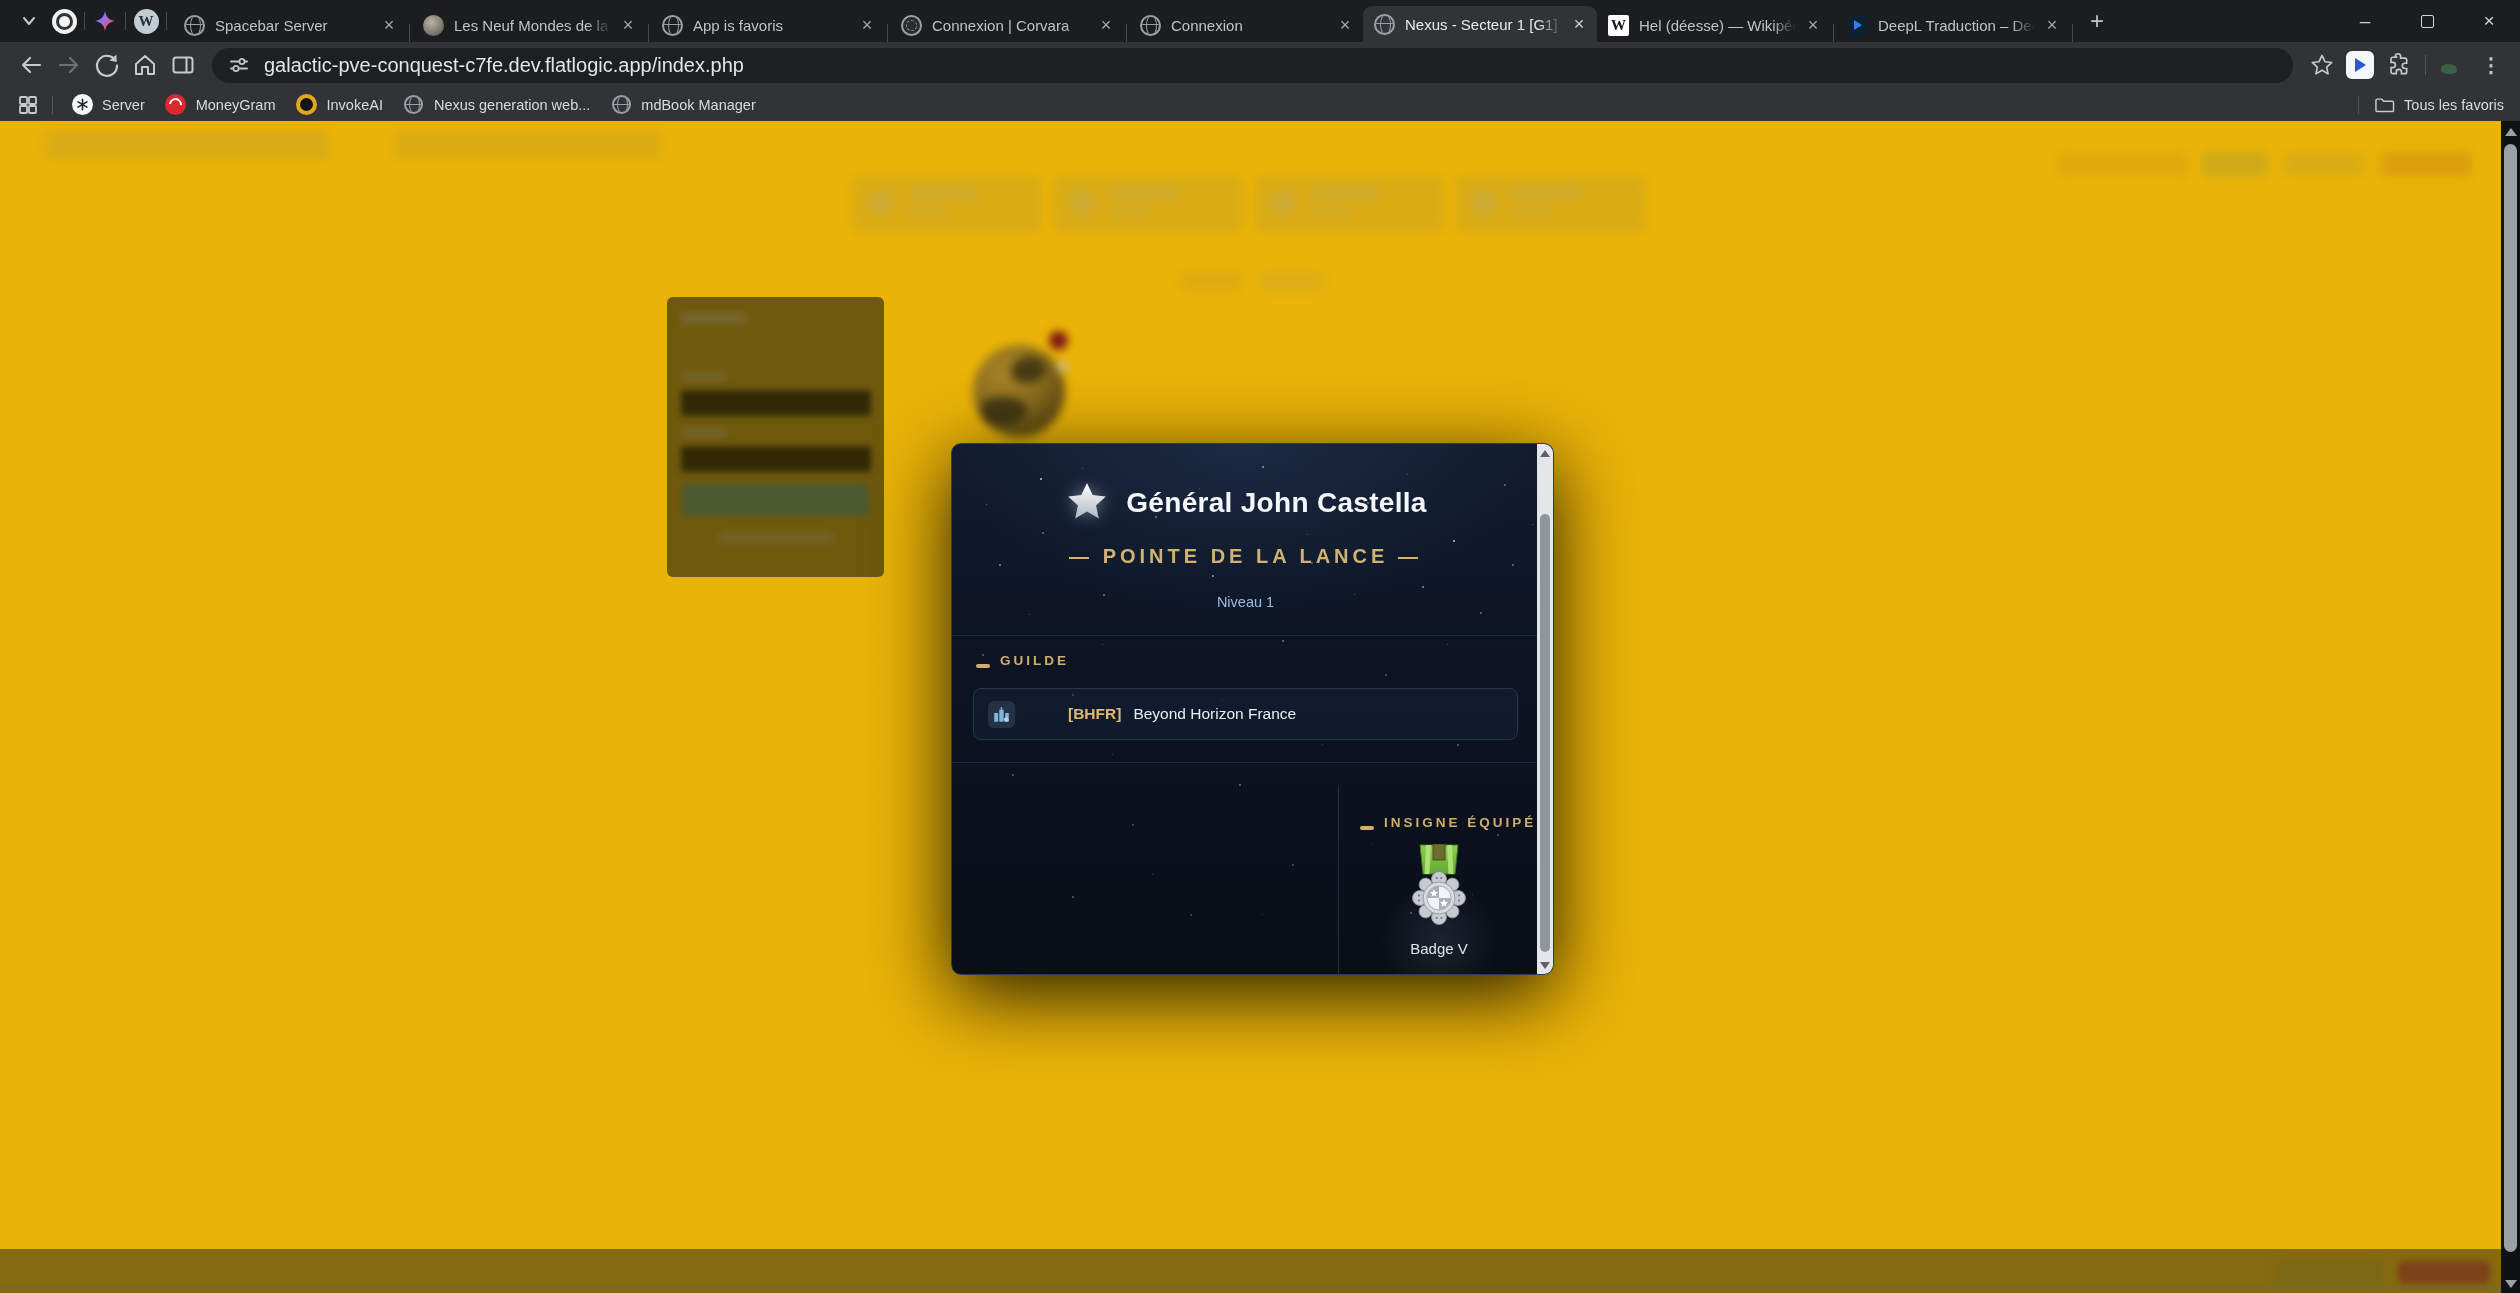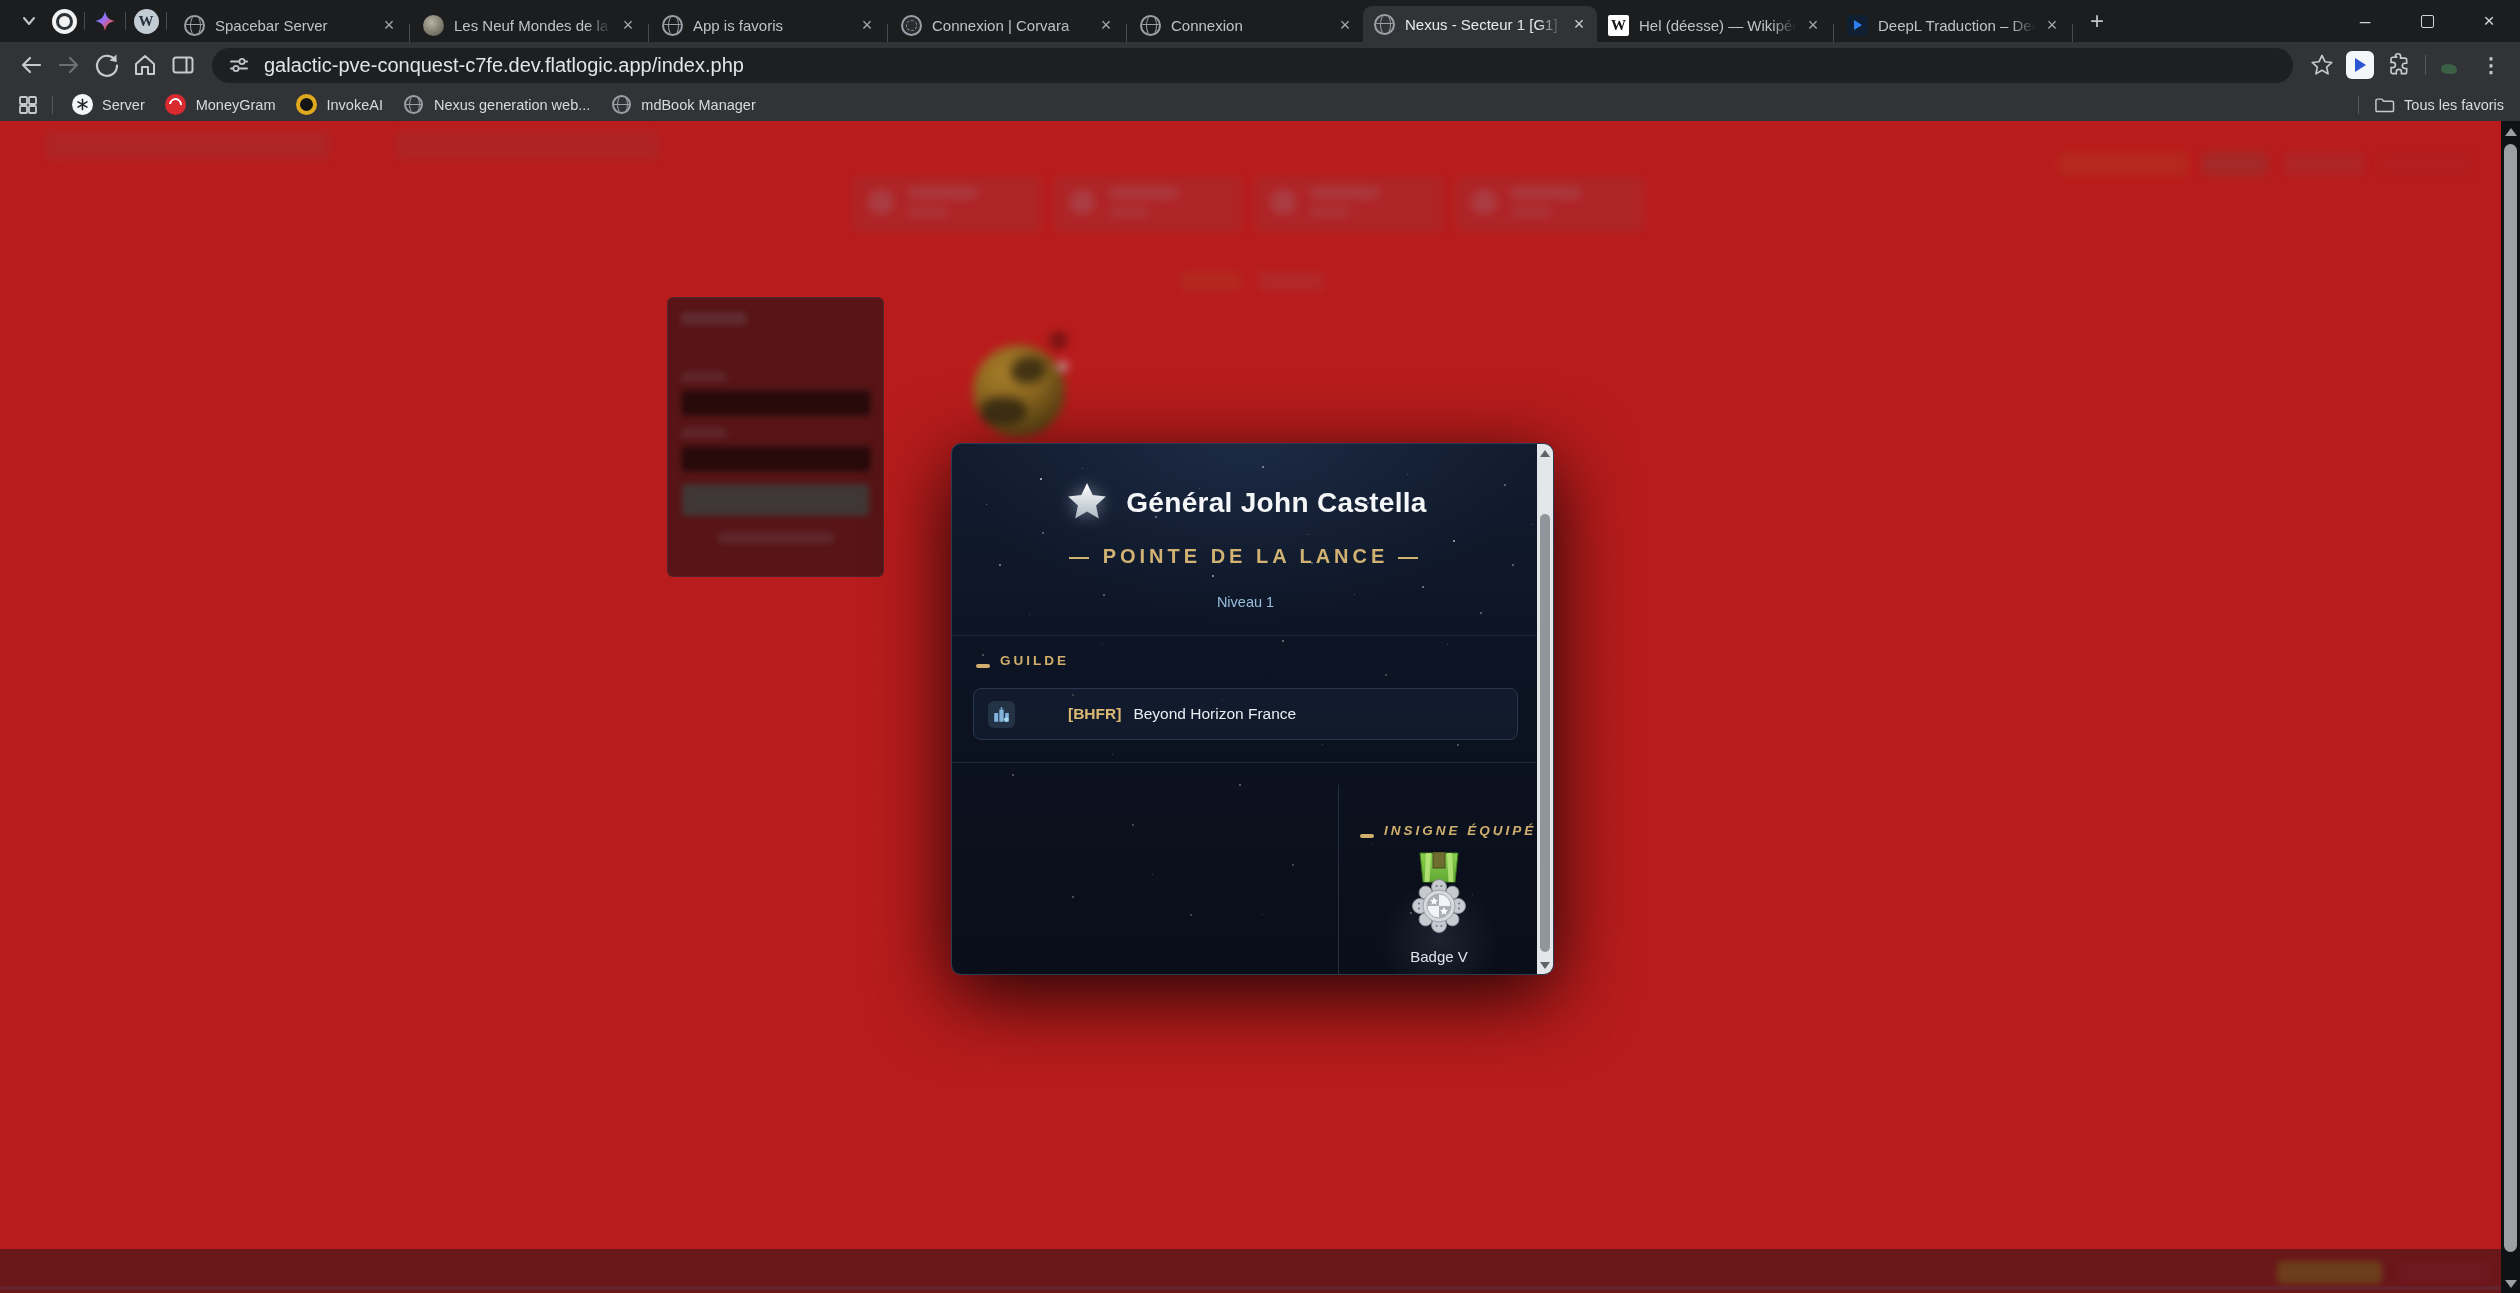--- a/index.html
+++ b/index.html
@@ -82,21 +82,21 @@
   .bm-sep { width: 1px; height: 18px; background: #55585c; margin: 0 8px; }
   .icon-chatgpt { width: 21px; height: 21px; border-radius: 50%; background: #f5f6f7; display: flex; align-items: center; justify-content: center; }
   .icon-moneygram { width: 21px; height: 21px; border-radius: 50%; background: #d92a2f; position: relative; }
   .icon-moneygram::after { content: ""; position: absolute; inset: 4px; border-radius: 50%;
                            border: 2.5px solid #fff; border-left-color: transparent; border-bottom-color: transparent; transform: rotate(-40deg); }
   .icon-invokeai { width: 21px; height: 21px; border-radius: 50%; background: #141414; border: 4px solid #e0a81d; }
   .bm-globe { width: 19px; height: 19px; }
   .bm-all { margin-left: auto; display: flex; align-items: center; color: #d8dadd; font-size: 14.5px; }
 
   
-  .page { position: absolute; top: 121px; left: 0; right: 0; bottom: 0; background: #b91c1c; overflow: hidden; }
+  .page { position: absolute; top: 121px; left: 0; right: 0; bottom: 0; background: #eab308; overflow: hidden; }
   .dotgrid { position: absolute; left: 560px; top: 420px; width: 1940px; height: 760px;
              background-image: radial-gradient(rgba(130,160,195,0.07) 1.2px, transparent 1.6px);
              background-size: 57px 34px; opacity: .55; }
   .dim { position: absolute; filter: blur(4px); border-radius: 6px; }
   .dim-pill-1 { left: 45px; top: 9px; width: 285px; height: 30px; background: rgba(90,110,135,0.10); }
   .dim-pill-2 { left: 395px; top: 9px; width: 265px; height: 30px; background: rgba(90,110,135,0.09); }
   .dim-card { top: 54px; width: 190px; height: 58px; background: rgba(85,105,130,0.10); border-radius: 9px; }
   .dim-card i { position: absolute; left: 16px; top: 14px; width: 26px; height: 26px; border-radius: 50%; background: rgba(150,170,195,0.18); }
   .dim-card b { position: absolute; left: 56px; top: 12px; width: 70px; height: 12px; border-radius: 4px; background: rgba(150,170,195,0.16); }
   .dim-card s { position: absolute; left: 56px; top: 32px; width: 40px; height: 10px; border-radius: 4px; background: rgba(150,170,195,0.12); }
@@ -179,21 +179,21 @@
   .guild-section { padding: 17px 24px 0; }
   .guild-card { margin: 20px 21px 0; height: 52px; border: 1px solid #273750; border-radius: 8px;
                 background: rgba(30,44,66,0.35); display: flex; align-items: center; padding: 0 14px; }
   .guild-icon-box { width: 27px; height: 27px; border-radius: 6px; background: #243246;
                     display: flex; align-items: center; justify-content: center; }
   .guild-tag { margin-left: 13px; font-size: 15.5px; font-weight: 700; color: #ddba74; padding-left: 40px; }
   .guild-name { margin-left: 12px; font-size: 15.5px; color: #e9edf2; }
   .cols { display: flex; margin-top: 22px; height: 189px; }
   .col-left { width: 386px; }
   .col-right { flex: 1; border-left: 1px solid #22303f; position: relative; }
-  .badge-label { margin: 38px 0 0 21px; font-style: italic; }
+  .badge-label { margin: 30px 0 0 21px; }
   .badge-wrap { margin-top: 14px; display: flex; flex-direction: column; align-items: center; }
   .badge-glow { position: absolute; left: 50%; top: 96px; width: 120px; height: 120px; transform: translateX(-50%);
                 background: radial-gradient(circle, rgba(190,210,235,0.10), transparent 70%); border-radius: 50%; }
   .badge-name { margin-top: 12px; font-size: 15px; color: #dfe5ea; }
 
   
   .modal-scrollbar { position: absolute; right: 0; top: 0; bottom: 0; width: 16px; background: #e4e7e9; }
   .msb-arrow { position: absolute; left: 2px; width: 12px; height: 12px; display: flex; align-items: center; justify-content: center; }
   .msb-arrow.up { top: 3px; } .msb-arrow.down { bottom: 3px; }
   .msb-tri-up { width: 0; height: 0; border-left: 5px solid transparent; border-right: 5px solid transparent; border-bottom: 7px solid #5f6368; }

